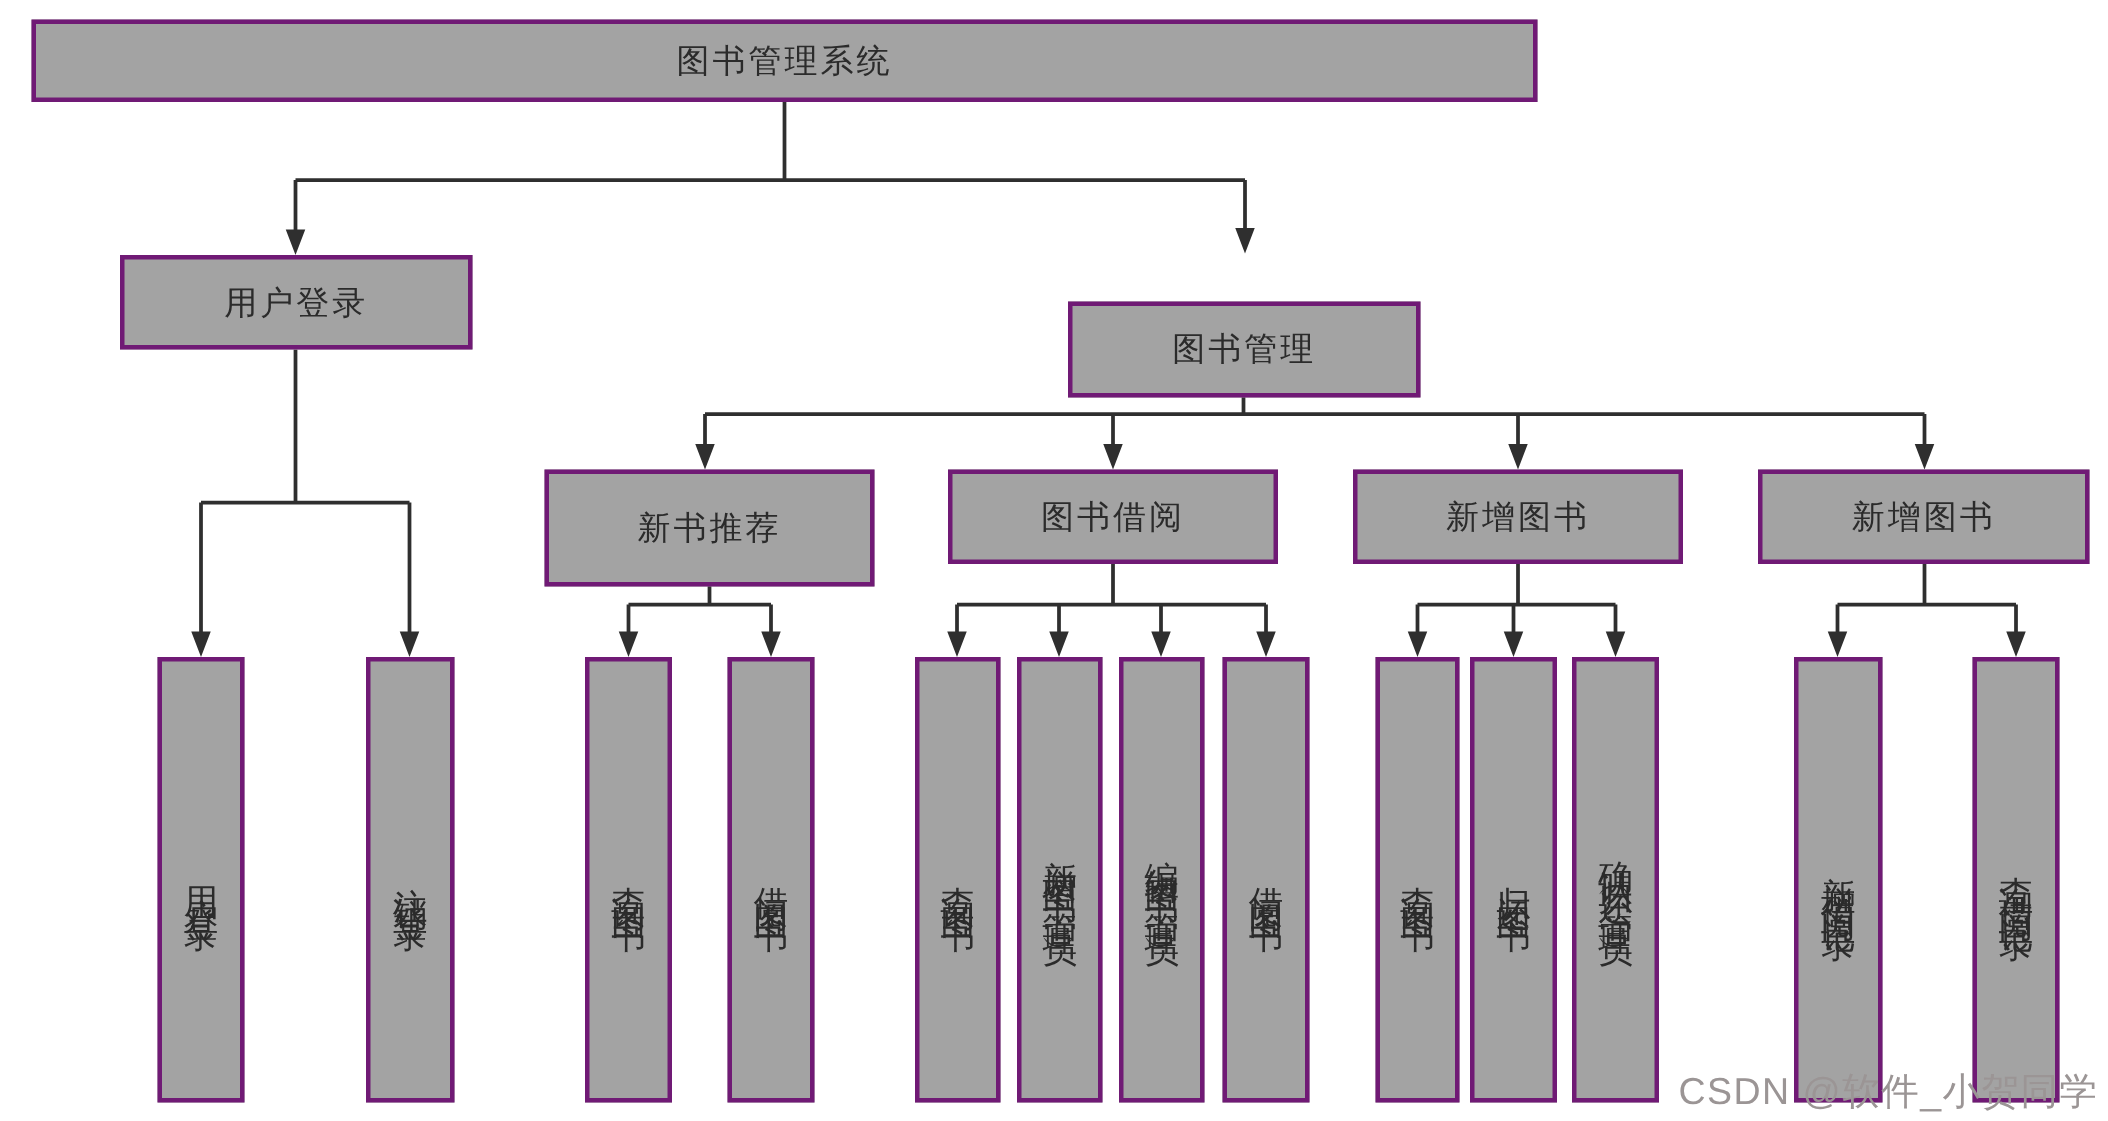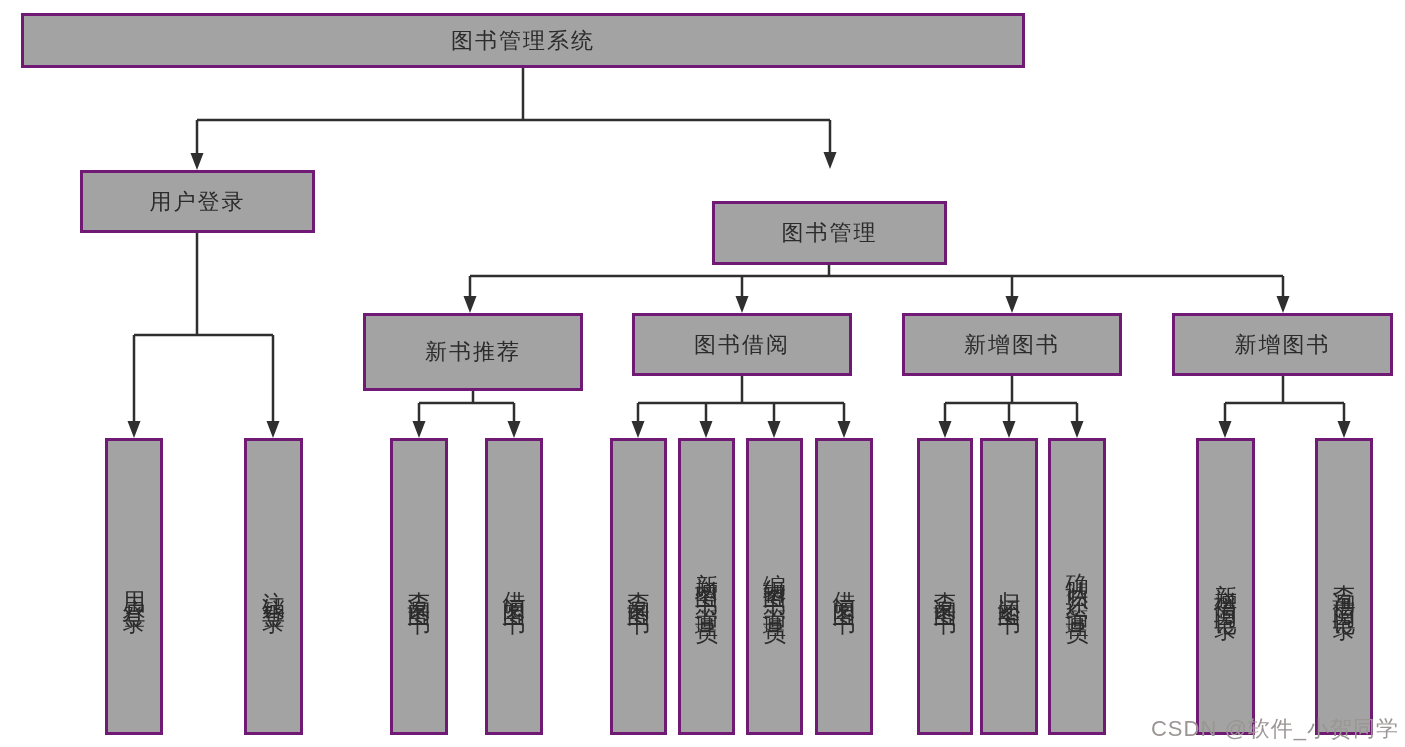--- a/index.html
+++ b/index.html
@@ -40,21 +40,21 @@
     writing-mode: vertical-rl;
     text-orientation: mixed;
     font-size: 23px;
     letter-spacing: 7px;
     line-height: 1;
   }
   .watermark {
     position: absolute;
     right: 6px;
     bottom: 3px;
-    font-size: 22px;
+    font-size: 25px;
     color: #9b9595;
     letter-spacing: 1px;
     white-space: nowrap;
   }
 </style>
 </head>
 <body>
 
 <div id="canvas">
 

